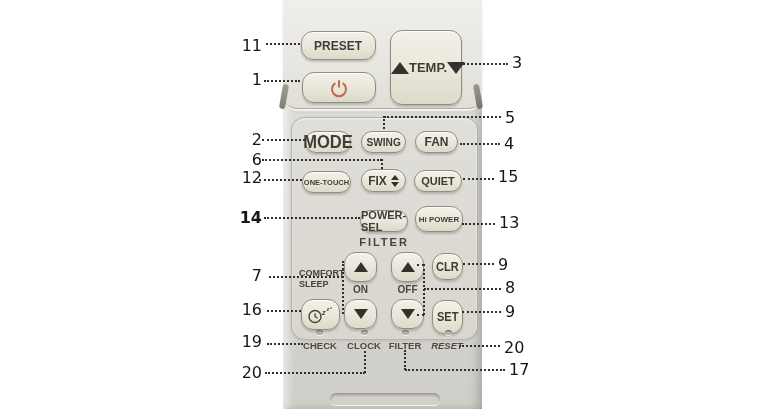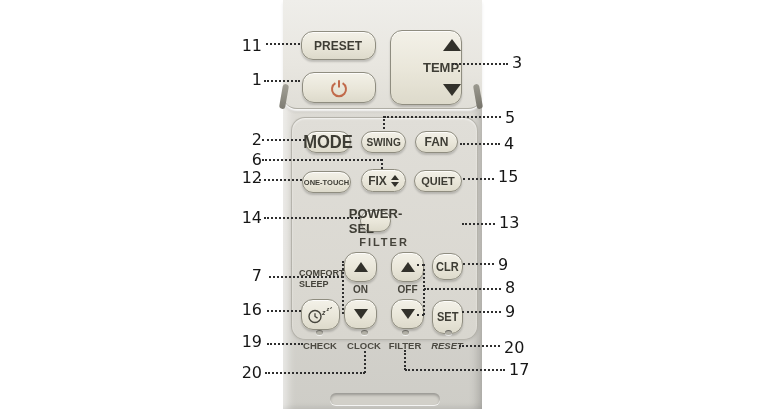--- a/index.html
+++ b/index.html
@@ -71,21 +71,21 @@
     <span class="cond">PRESET</span>
   </div>
 
   <div class="btn" style="left:302px;top:72px;width:74px;height:31px;">
     <svg width="20" height="20" viewBox="0 0 20 20">
       <path d="M6.4 5.2 A7 7 0 1 0 13.6 5.2" fill="none" stroke="#c16a4b" stroke-width="2"></path>
       <line x1="10" y1="2.2" x2="10" y2="9.5" stroke="#c16a4b" stroke-width="2"></line>
     </svg>
   </div>
 
-  <div class="btn" style="left:390px;top:30px;width:72px;height:75px;flex-direction:column;justify-content:space-between;padding:8px 0;font-size:13px;align-items:flex-end;">
+  <div class="btn" style="left:390px;top:30px;width:72px;height:75px;flex-direction:row;justify-content:space-between;padding:8px 0;font-size:13px;">
     <span class="tu"></span>
     <span>TEMP.</span>
     <span class="td"></span>
   </div>
 
   <div class="btn" style="left:305px;top:131px;width:46px;height:22px;font-size:18px;">
     <span class="cond">MODE</span>
   </div>
   <div class="btn" style="left:361px;top:131px;width:45px;height:22px;font-size:11px;">
     <span class="cond">SWING</span>
@@ -101,22 +101,25 @@
     <span>FIX</span>
     <span class="mini">
         <span class="u"></span>
         <span class="d"></span>
       </span>
   </div>
   <div class="btn" style="left:414px;top:170px;width:48px;height:22px;font-size:11px;">
     <span>QUIET</span>
   </div>
 
-  <div class="btn" style="left:360px;top:210px;width:31px;height:22px;font-size:13px;">
+  <div class="btn" style="left:360px;top:210px;width:48px;height:22px;font-size:11px;">
     <span>POWER-SEL</span>
+  </div>
+  <div class="btn" style="left:415px;top:206px;width:48px;height:26px;font-size:8px;">
+    <span>Hi POWER</span>
   </div>
 
   <div class="lbl" style="left:344px;top:236px;width:80px;text-align:center;font-size:11px;letter-spacing:2px;">FILTER</div>
 
   <div class="btn" style="left:344px;top:252px;width:33px;height:30px;">
     <span class="tu sm"></span>
   </div>
   <div class="btn" style="left:391px;top:252px;width:33px;height:30px;">
     <span class="tu sm"></span>
   </div>
@@ -159,21 +162,21 @@
   <div class="lbl" style="left:298px;top:340px;width:44px;text-align:center;font-size:9.5px;color:#4b4941;">CHECK</div>
   <div class="lbl" style="left:342px;top:340px;width:44px;text-align:center;font-size:9.5px;color:#4b4941;">CLOCK</div>
   <div class="lbl" style="left:383px;top:340px;width:44px;text-align:center;font-size:9.5px;color:#4b4941;">FILTER</div>
   <div class="lbl" style="left:425px;top:340px;width:44px;text-align:center;font-size:9.5px;color:#4b4941;font-style:italic;">RESET</div>
 
   <span class="co lft" style="top:38px;">11</span>
   <span class="co lft" style="top:72px;">1</span>
   <span class="co lft" style="top:132px;">2</span>
   <span class="co lft" style="top:152px;">6</span>
   <span class="co lft" style="top:170px;">12</span>
-  <span class="co lft" style="top:210px;">14</span>
+  <span class="co lft" style="top:210px;font-weight:bold;">14</span>
   <span class="co lft" style="top:268px;">7</span>
   <span class="co lft" style="top:302px;">16</span>
   <span class="co lft" style="top:334px;">19</span>
   <span class="co lft" style="top:365px;">20</span>
 
   <span class="co" style="left:512px;top:55px;">3</span>
   <span class="co" style="left:505px;top:110px;">5</span>
   <span class="co" style="left:504px;top:136px;">4</span>
   <span class="co" style="left:498px;top:169px;">15</span>
   <span class="co" style="left:499px;top:215px;">13</span>

